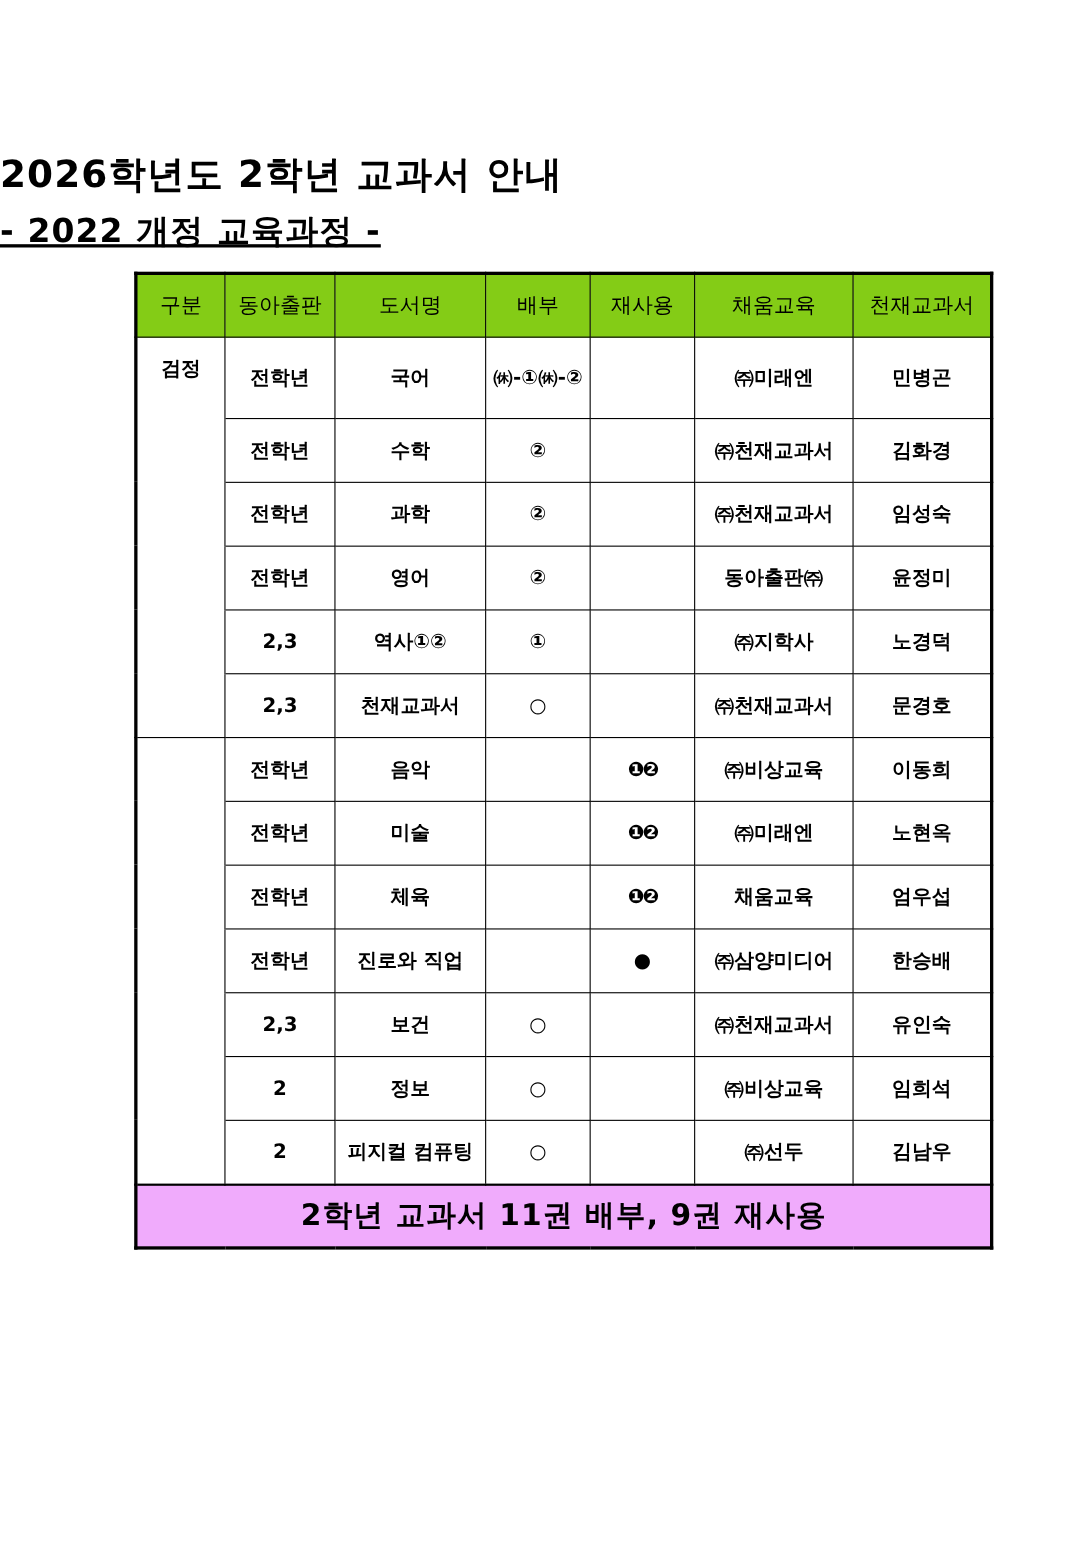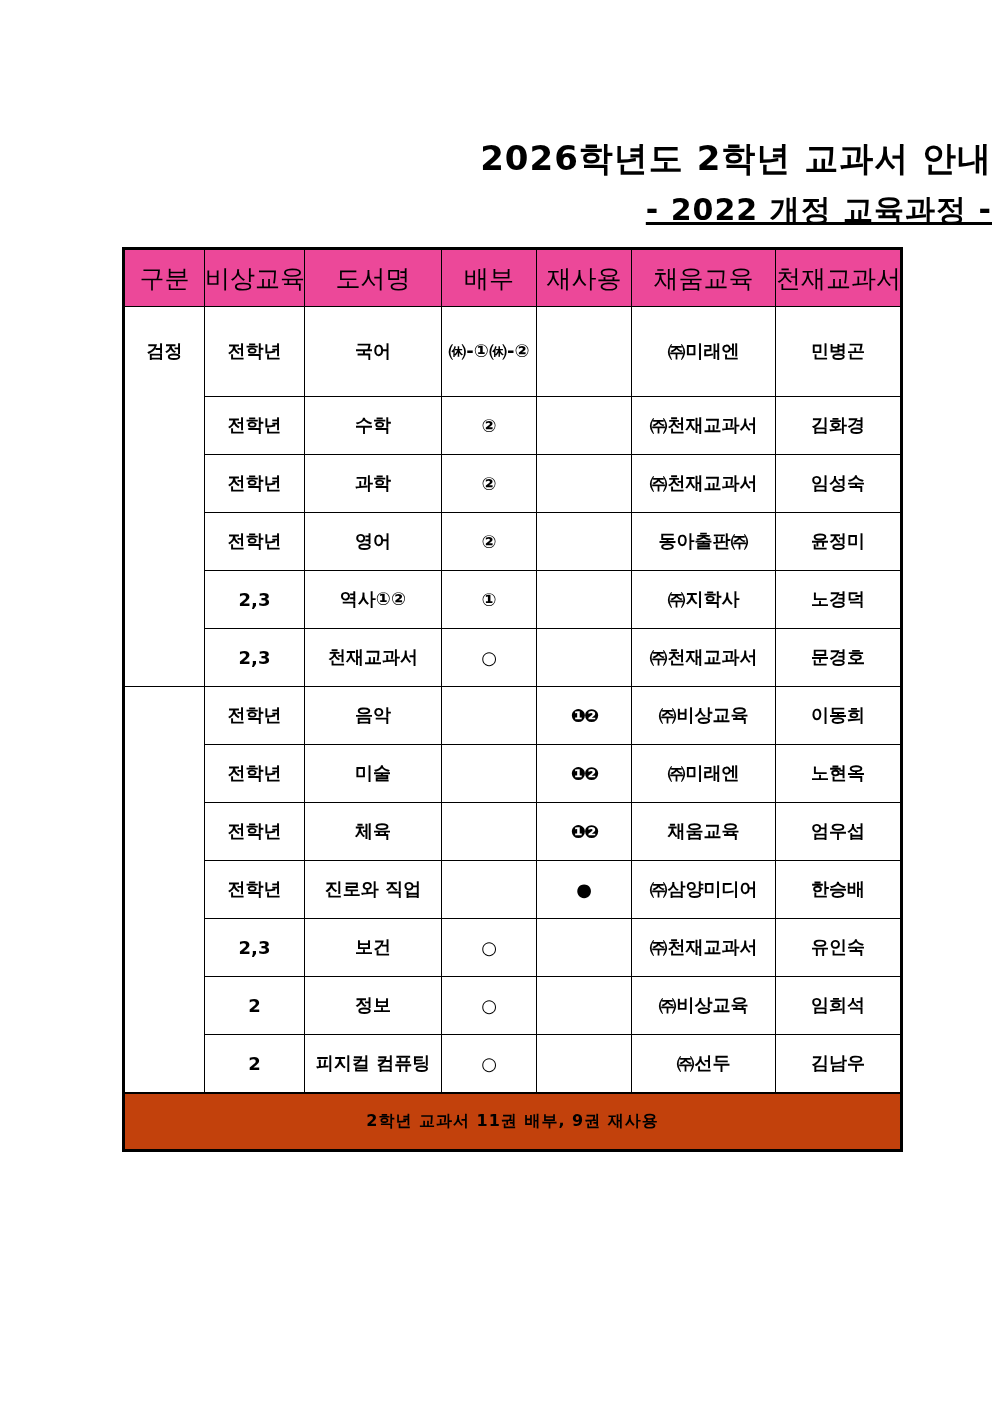--- a/index.html
+++ b/index.html
@@ -1,32 +1,32 @@
 <!DOCTYPE html>
 <html><head>
 <meta charset="utf-8">
 <style>
   html, body { margin: 0; padding: 0; background: #ffffff; }
   body { width: 992px; height: 1403px; position: relative; font-family: "DejaVu Sans", sans-serif; color: #000; }
-  .title { position: absolute; left: 0; width: 992px; text-align: right; font-weight: bold; }
+  .title { position: absolute; left: 0; width: 992px; text-align: left; font-weight: bold; }
   .title1 { top: 136px; font-size: 34px; letter-spacing: 1px; }
   .title2 { top: 190px; font-size: 30px; letter-spacing: 1px; text-decoration: underline; }
   table.main {
     position: absolute; left: 122px; top: 247px; width: 778px;
     border-collapse: collapse; border: 3px solid #000; table-layout: fixed;
   }
   table.main td, table.main th {
     border: 1px solid #000; text-align: center; vertical-align: middle;
     font-size: 18px; font-weight: bold; height: 57px; padding: 0; white-space: nowrap;
   }
-  table.main th { background: #ec4899; font-weight: normal; font-size: 25px; height: 56px; }
-  table.main td.cat { vertical-align: top; padding-top: 32px; border-bottom: none; border-top: none; }
+  table.main th { background: #84cc16; font-weight: normal; font-size: 19px; height: 56px; }
+  table.main td.cat { vertical-align: top; padding-top: 16px; border-bottom: none; border-top: none; }
   table.main td.cat.first { border-top: 1px solid #000; }
   table.main td.catcont { border-top: none; border-bottom: none; }
-  table.main td.footer { background: #c2410c; font-size: 16px; height: 55px; border-top: 2px solid #000; letter-spacing: 1px; }
+  table.main td.footer { background: #f0abfc; font-size: 27px; height: 55px; border-top: 2px solid #000; letter-spacing: 1px; }
   .sym { font-weight: normal; font-size: 19px; margin-left: 40px; }
   .filled { font-size: 22px; letter-spacing: -2px; }
 </style>
 </head>
 <body>
 
 <div class="title title1">2026학년도 2학년 교과서 안내</div>
 <div class="title title2">- 2022 개정 교육과정 -</div>
 
 <table class="main">
@@ -35,21 +35,21 @@
       <col style="width:100px">
       <col style="width:137px">
       <col style="width:95px">
       <col style="width:95px">
       <col style="width:144px">
       <col style="width:126px">
   </colgroup>
   <thead>
     <tr>
       <th>구분</th>
-      <th>비상교육</th>
+      <th>동아출판</th>
       <th>도서명</th>
       <th>배부</th>
       <th>재사용</th>
       <th>채움교육</th>
       <th>천재교과서</th>
     </tr>
   </thead>
   <tbody id="tbody">
       <tr>
         <td class="cat first">검정</td>

